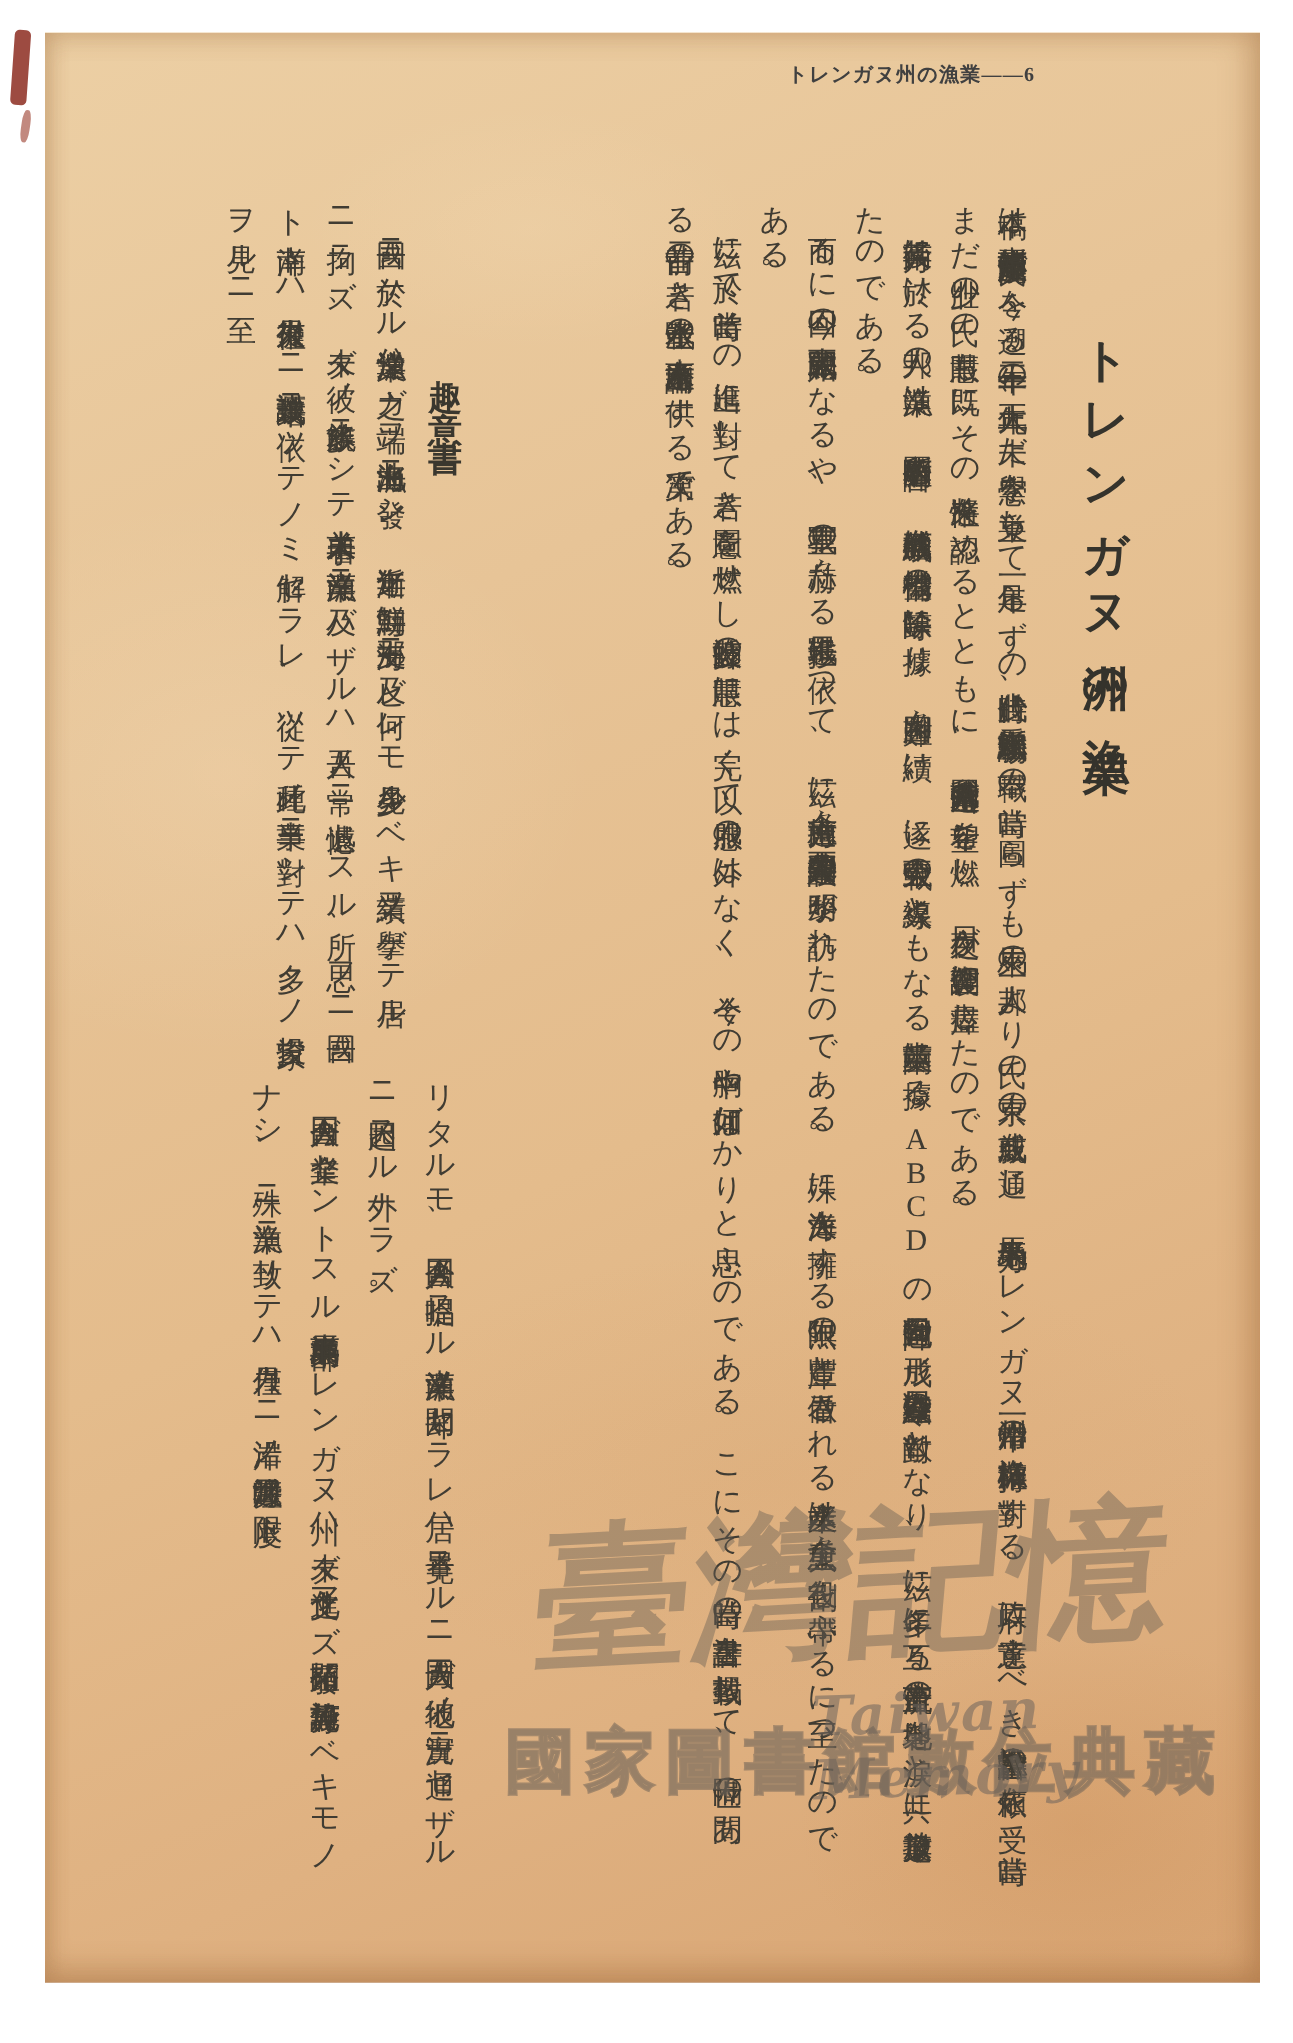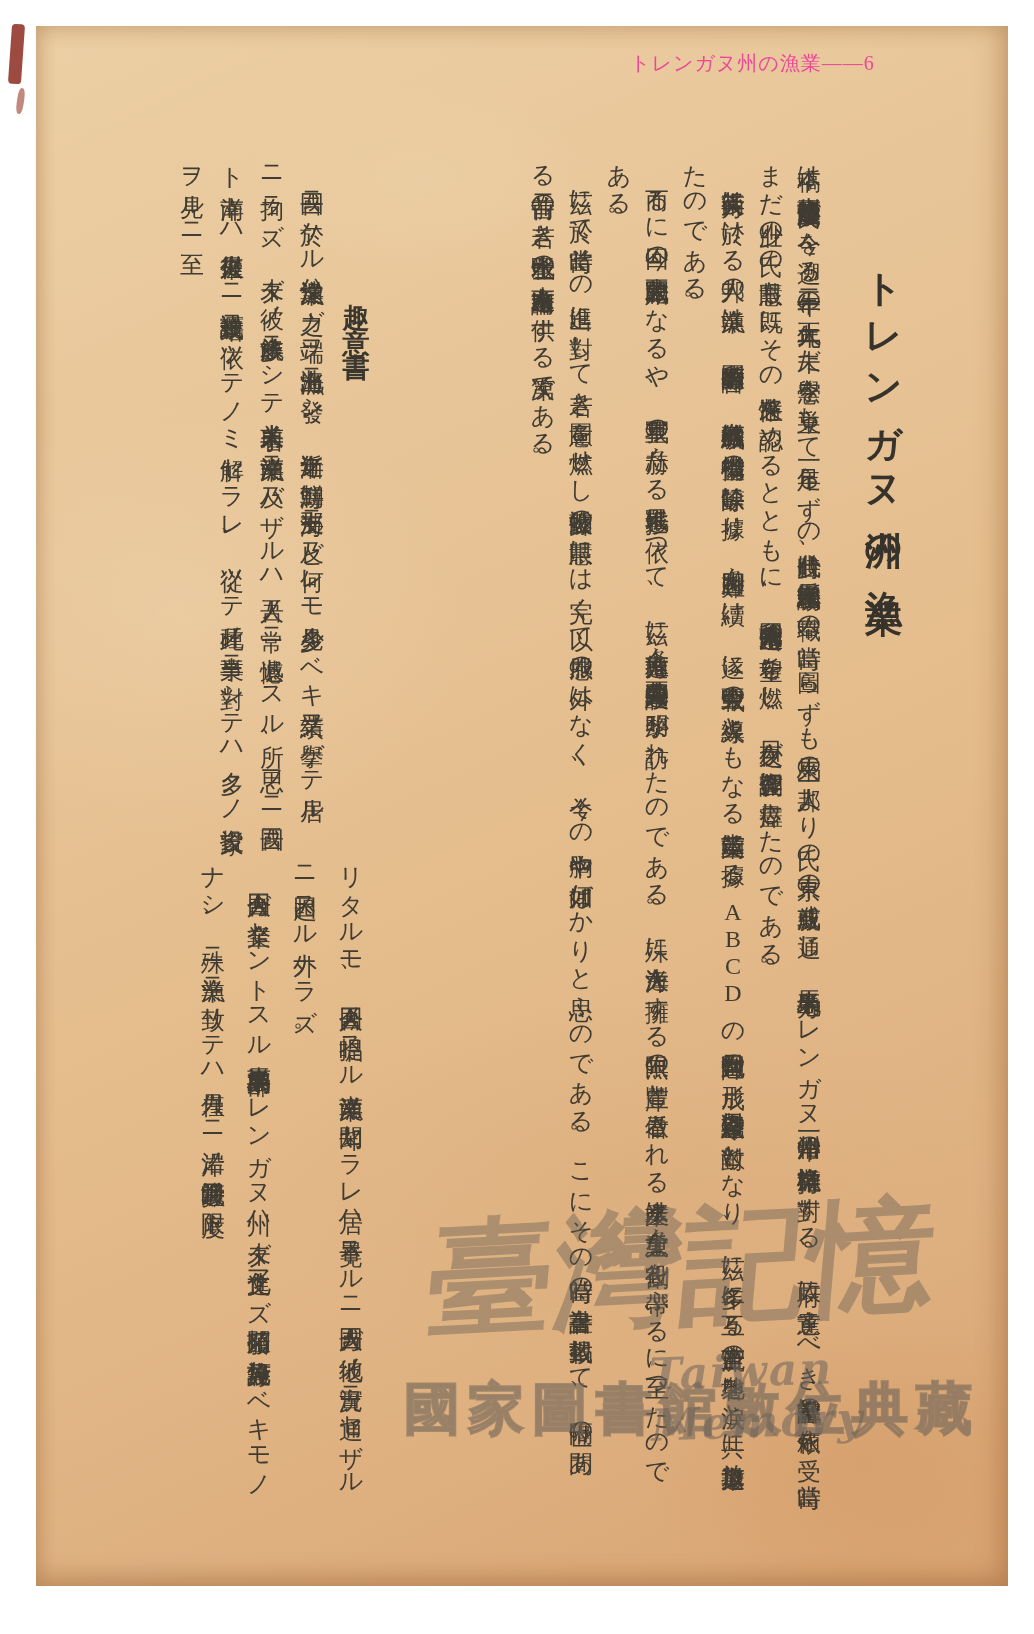--- a/index.html
+++ b/index.html
@@ -30,22 +30,22 @@
   }
   .vtext{
     position:absolute;
     writing-mode:vertical-rl;
     text-orientation:upright;
     color:#403c33;
     white-space:normal;
   }
   .header-line{
     position:absolute;left:630px;top:50px;
-    font-size:20px;font-weight:normal;letter-spacing:1px;
-    color:#ec4899;
+    font-size:16px;font-weight:bold;letter-spacing:1px;
+    color:#404040;
   }
   .article-title{
     left:858px;top:246px;height:560px;
     font-size:37px;font-weight:bold;letter-spacing:9px;
     color:#35332c;
   }
   .intro-block{
     top:148px;right:206px;height:1336px;
     font-size:24px;line-height:38px;letter-spacing:0.8px;
   }

